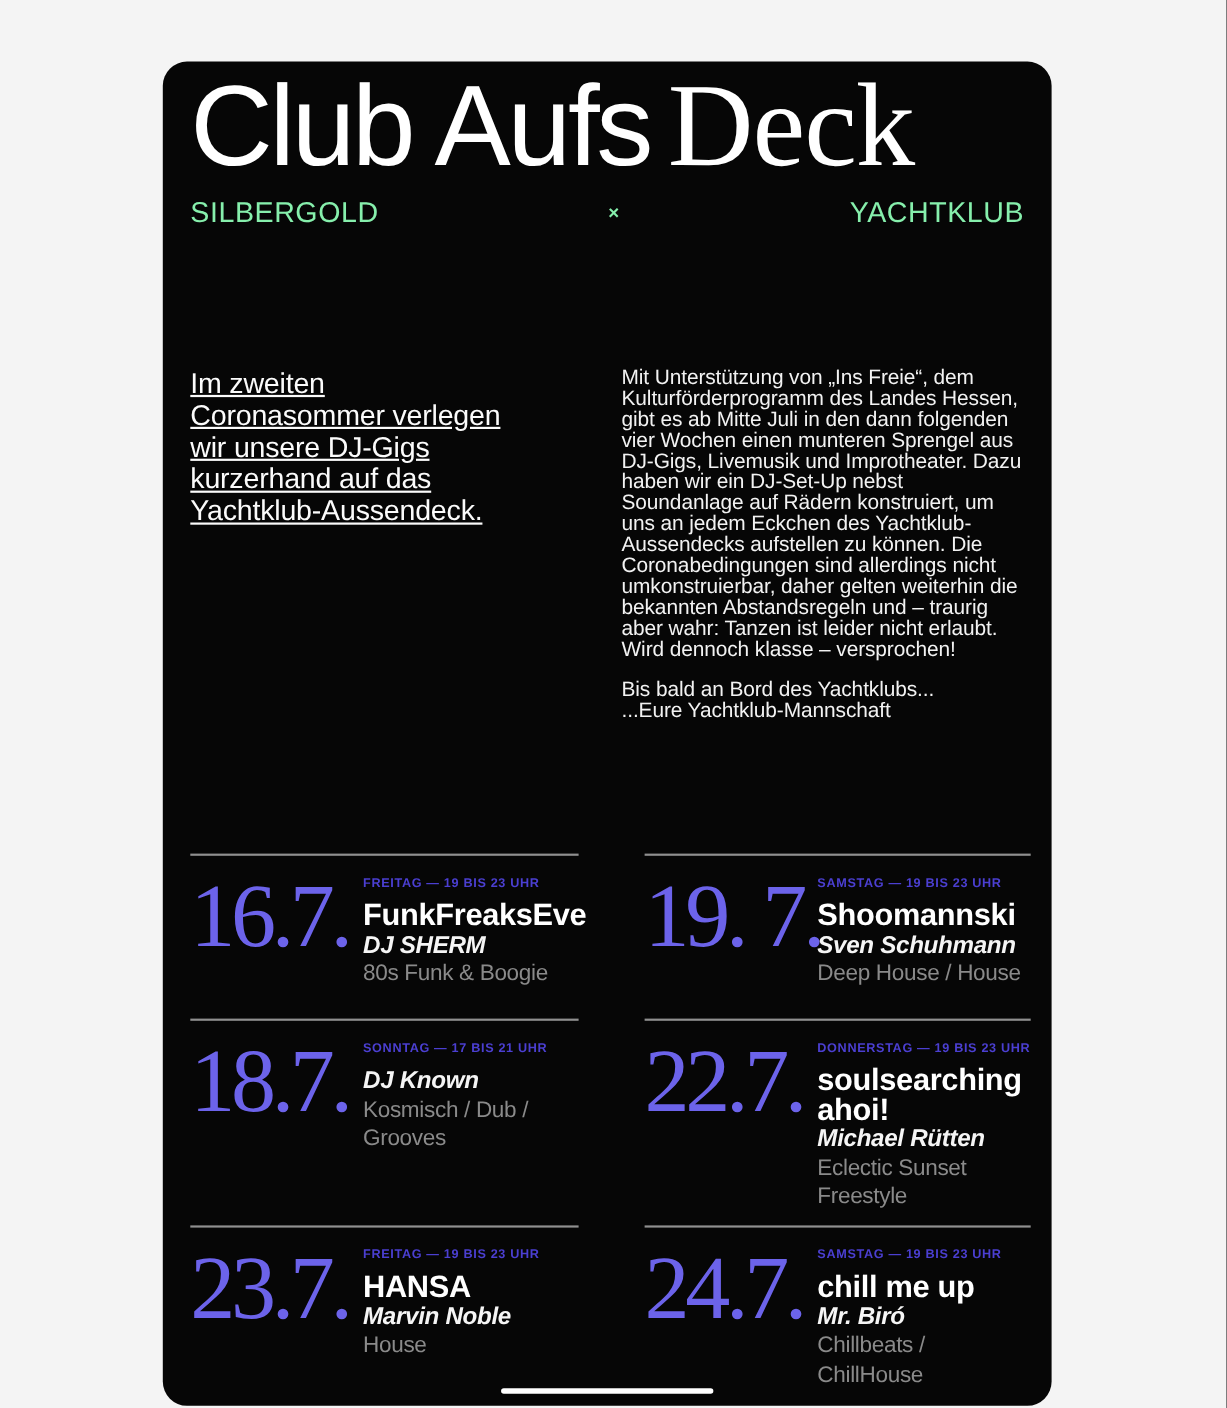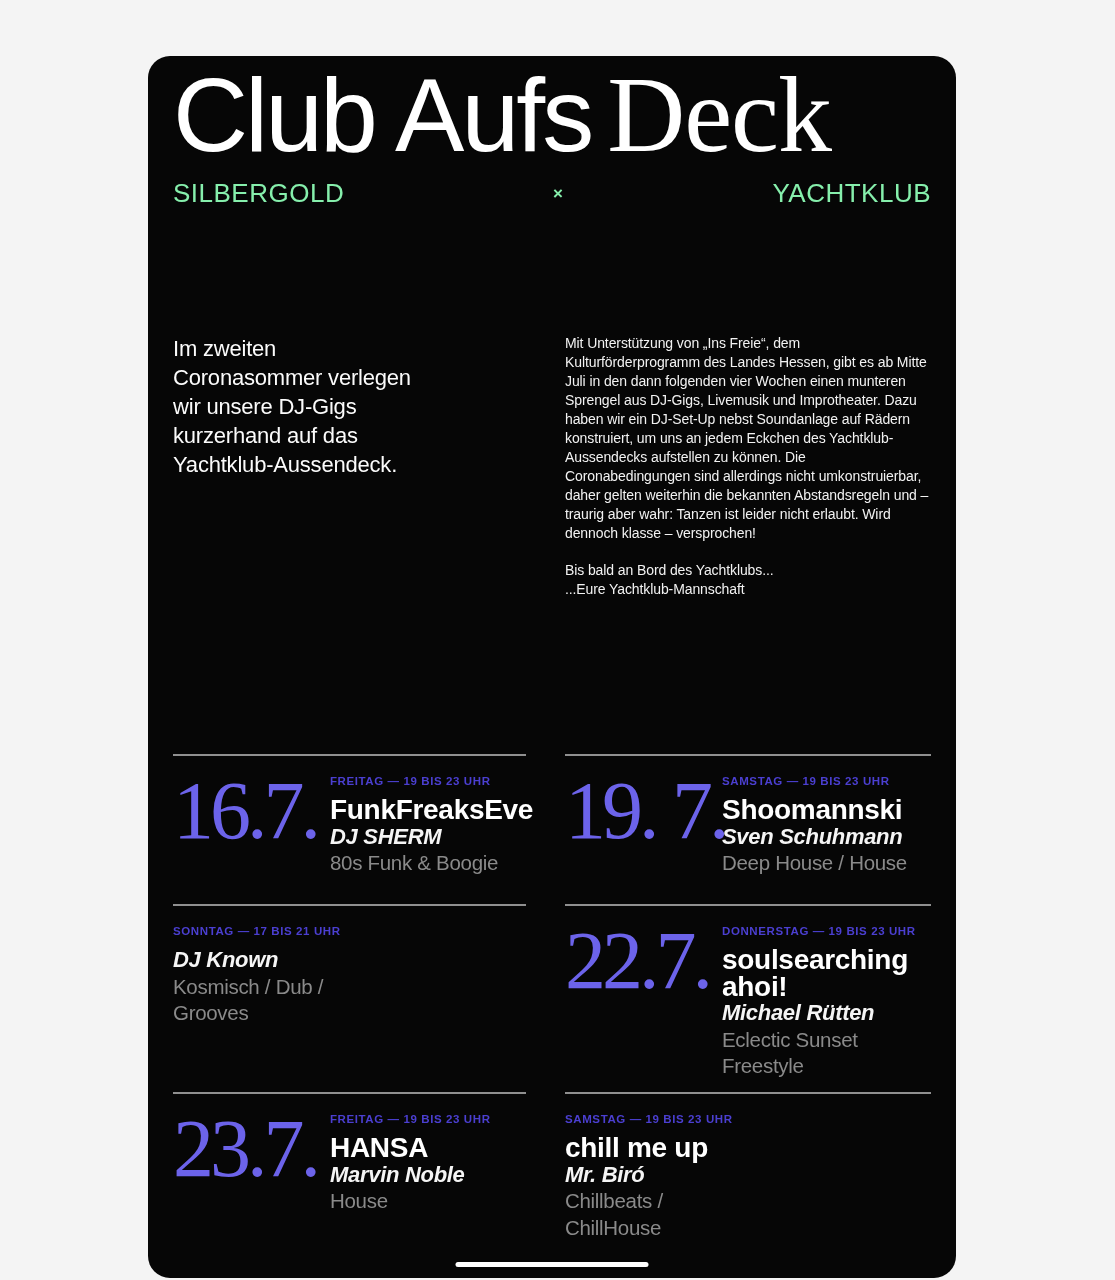--- a/index.html
+++ b/index.html
@@ -53,43 +53,44 @@
   .venue-x { font-size: 17px; font-weight: bold; }
   
   .copy {
     position: absolute;
     top: 278px; left: 25px; right: 25px;
     display: flex;
   }
   .intro {
     flex: none;
     width: 392px;
-    font-size: 22px;
+    font-size: 26px;
     line-height: 29px;
     letter-spacing: -0.2px;
     white-space: pre-line;
     color: #fbfbfb;
+    text-decoration: underline;
   }
   .about {
     flex: 1;
-    font-size: 14px;
+    font-size: 19px;
     line-height: 19px;
     letter-spacing: -0.1px;
     color: #f2f2f2;
   }
   .about p { margin: 0; }
   .about p + p { margin-top: 18px; white-space: pre-line; }
   
   .events {
     position: absolute;
-    top: 698px; left: 25px; right: 25px;
+    top: 720px; left: 25px; right: 25px;
     display: grid;
     grid-template-columns: 353px 1fr;
     grid-template-rows: 150px 188px auto;
-    column-gap: 39px;
+    column-gap: 60px;
   }
   .event {
     border-top: 2px solid #8f8f8f;
     padding-top: 16px;
     display: grid;
     grid-template-columns: 157px 1fr;
     box-sizing: border-box;
   }
   .event-date {
     font-family: "Liberation Serif", serif;
@@ -188,20 +189,21 @@
       <div class="event-date">19. 7.</div>
       <div class="event-info">
         <div class="event-daytime">SAMSTAG — 19 BIS 23 UHR</div>
         <div class="event-title">Shoomannski</div>
         <div class="event-artist">Sven Schuhmann</div>
         <div class="event-genre">Deep House / House</div>
       </div>
     </article>
 
     <article class="event">
+      <div class="event-date">18.7.</div>
       <div class="event-info">
         <div class="event-daytime">SONNTAG — 17 BIS 21 UHR</div>
         <div class="event-artist">DJ Known</div>
         <div class="event-genre">Kosmisch / Dub /
 Grooves</div>
       </div>
     </article>
 
     <article class="event">
       <div class="event-date">22.7.</div>
@@ -218,20 +220,21 @@
       <div class="event-date">23.7.</div>
       <div class="event-info">
         <div class="event-daytime">FREITAG — 19 BIS 23 UHR</div>
         <div class="event-title">HANSA</div>
         <div class="event-artist">Marvin Noble</div>
         <div class="event-genre">House</div>
       </div>
     </article>
 
     <article class="event">
+      <div class="event-date">24.7.</div>
       <div class="event-info">
         <div class="event-daytime">SAMSTAG — 19 BIS 23 UHR</div>
         <div class="event-title">chill me up</div>
         <div class="event-artist">Mr. Biró</div>
         <div class="event-genre">Chillbeats / ChillHouse</div>
       </div>
     </article>
 
   </section>
 

